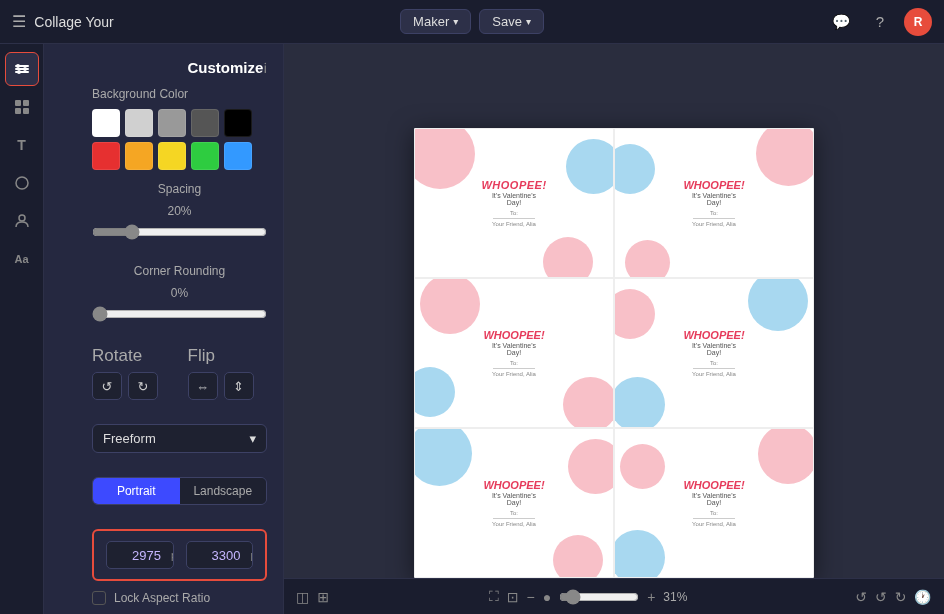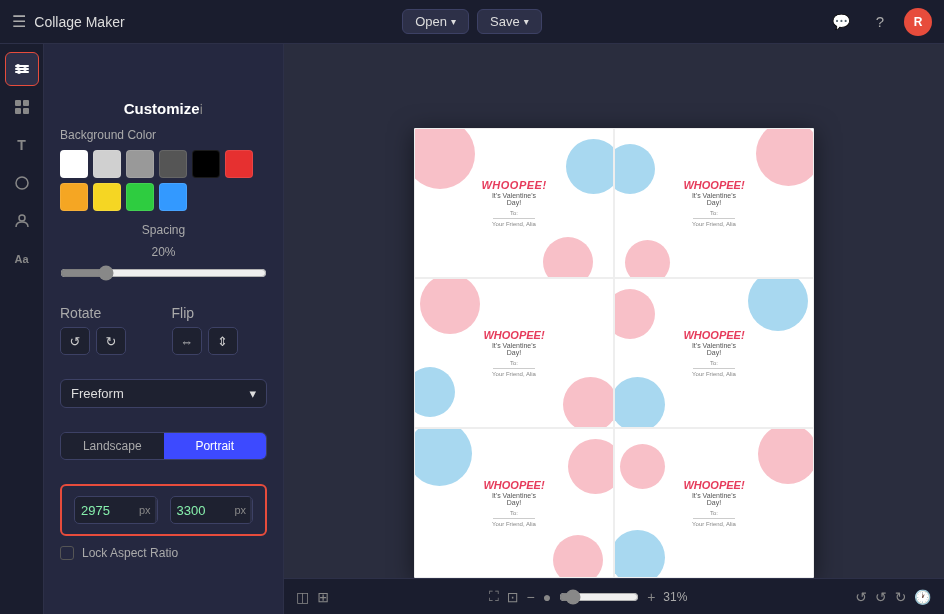--- a/index.html
+++ b/index.html
@@ -20,25 +20,25 @@
     
     .main { display: flex; flex: 1; overflow: hidden; }
 
     
     .toolbar { width: 44px; background: #1a1d2e; display: flex; flex-direction: column; align-items: center; padding: 8px 0; gap: 4px; border-right: 1px solid #2d3048; flex-shrink: 0; }
     .tool-btn { width: 34px; height: 34px; display: flex; align-items: center; justify-content: center; cursor: pointer; color: #888; border-radius: 6px; font-size: 15px; }
     .tool-btn.active { background: #2d3048; color: #fff; border: 1px solid #e74c3c; }
 
     
     .sidebar { width: 240px; background: #252840; border-right: 1px solid #2d3048; overflow-y: auto; flex-shrink: 0; }
-    .sidebar-header { padding: 14px 16px 10px; display: flex; align-items: center; justify-content: center; margin-top: 41px; }
+    .sidebar-header { padding: 14px 16px 10px; display: flex; align-items: center; justify-content: flex-end; }
     .sidebar-title { font-size: 15px; font-weight: 600; color: #fff; }
     .info-icon { color: #888; cursor: pointer; font-size: 14px; }
 
-    .section { padding: 0 16px 12px; }
+    .section { padding: 0 16px 12px; margin-left: 32px; }
     .section-label { font-size: 12px; color: #aaa; margin-bottom: 8px; }
     .color-grid { display: flex; flex-wrap: wrap; gap: 5px; }
     .color-swatch { width: 28px; height: 28px; border-radius: 4px; cursor: pointer; border: 1px solid rgba(255,255,255,0.1); }
     .color-swatch.white { background: #fff; }
     .color-swatch.light-gray { background: #d0d0d0; }
     .color-swatch.gray { background: #999; }
     .color-swatch.dark-gray { background: #555; }
     .color-swatch.black { background: #000; }
     .color-swatch.red { background: #e63030; }
     .color-swatch.orange { background: #f5a623; }
@@ -46,36 +46,36 @@
     .color-swatch.green { background: #2ecc40; }
     .color-swatch.blue { background: #3399ff; }
 
     .slider-row { display: flex; align-items: center; justify-content: space-between; margin-bottom: 4px; flex-direction: column; }
     .slider-val { font-size: 12px; color: #aaa; }
     .slider-wrap { padding: 2px 0 8px; }
     .slider { width: 100%; accent-color: #888; cursor: pointer; }
 
     .rotate-flip { display: flex; gap: 16px; margin-bottom: 12px; }
     .rf-group { flex: 1; }
-    .rf-label { font-size: 14px; color: #aaa; margin-bottom: 6px; }
+    .rf-label { font-size: 17px; color: #aaa; margin-bottom: 6px; }
     .rf-btns { display: flex; gap: 6px; }
     .rf-btn { width: 30px; height: 28px; background: #1e2130; border: 1px solid #3d4165; border-radius: 5px; color: #ccc; display: flex; align-items: center; justify-content: center; cursor: pointer; font-size: 13px; }
 
     .dropdown { width: 100%; background: #1e2130; border: 1px solid #3d4165; color: #ddd; border-radius: 6px; padding: 6px 10px; font-size: 13px; cursor: pointer; display: flex; align-items: center; justify-content: space-between; margin-bottom: 12px; }
 
     .orientation-row { display: flex; gap: 0; margin-bottom: 12px; border-radius: 6px; overflow: hidden; border: 1px solid #3d4165; }
     .orient-btn { flex: 1; padding: 6px; font-size: 12px; text-align: center; cursor: pointer; background: #1e2130; color: #aaa; border: none; }
     .orient-btn.active { background: #3d4aff; color: #fff; }
 
     .dimensions-box { border: 2px solid #e74c3c; border-radius: 6px; padding: 10px 12px; margin-bottom: 10px; }
     .dim-labels { display: flex; gap: 20px; margin-bottom: 6px; }
     .dim-label { font-size: 12px; color: #aaa; flex: 1; }
     .dim-inputs { display: flex; gap: 12px; }
     .dim-input-wrap { flex: 1; display: flex; align-items: center; background: #1e2130; border: 1px solid #3d4165; border-radius: 5px; overflow: hidden; }
-    .dim-input { flex: 1; background: transparent; border: none; color: #86efac; font-size: 13px; padding: 4px 6px; outline: none; width: 60px; }
+    .dim-input { flex: 1; background: transparent; border: none; color: #c4b5fd; font-size: 13px; padding: 4px 6px; outline: none; width: 60px; text-align: right; }
     .dim-unit { font-size: 11px; color: #888; padding: 0 4px; }
     .dim-arrows { display: flex; flex-direction: column; }
     .dim-arrow { background: #2d3048; border: none; color: #aaa; cursor: pointer; font-size: 9px; padding: 2px 4px; line-height: 1; }
 
     .lock-row { display: flex; align-items: center; gap: 8px; }
     .checkbox { width: 14px; height: 14px; border: 1px solid #555; border-radius: 3px; cursor: pointer; background: transparent; }
     .lock-label { font-size: 12px; color: #aaa; }
 
     
     .canvas-area { flex: 1; background: #2a2d3e; display: flex; flex-direction: column; }
@@ -93,25 +93,25 @@
     .zoom-slider { width: 80px; accent-color: #888; cursor: pointer; }
     .zoom-val { font-size: 12px; color: #aaa; min-width: 32px; }
     .bottom-right { display: flex; gap: 8px; align-items: center; }
   </style>
 </head>
 <body>
 
 <div class="header">
   <div class="header-left">
     <span class="menu-icon">☰</span>
-    <span class="app-title">Collage Maker</span>
+    <span class="app-title">Collage Your</span>
   </div>
   <div class="header-center">
     <button class="header-btn">
-      <span>Open</span>
+      <span>Maker</span>
       <span class="chevron">▾</span>
     </button>
     <button class="header-btn">
       <span>Save</span>
       <span class="chevron">▾</span>
     </button>
   </div>
   <div class="header-right">
     <div class="icon-btn">💬</div>
     <div class="icon-btn">?</div>
@@ -180,20 +180,29 @@
     <div class="section">
       <div class="slider-row">
         <span class="section-label">Spacing</span>
         <span class="slider-val">20%</span>
       </div>
       <div class="slider-wrap">
         <input type="range" class="slider" min="0" max="100" value="20" style="">
       </div>
     </div>
 
+    <div class="section">
+      <div class="slider-row">
+        <span class="section-label">Corner Rounding</span>
+        <span class="slider-val">0%</span>
+      </div>
+      <div class="slider-wrap">
+        <input type="range" class="slider" min="0" max="100" value="0" style="">
+      </div>
+    </div>
 
     <div class="section">
       <div class="rotate-flip">
         <div class="rf-group">
           <div class="rf-label">Rotate</div>
           <div class="rf-btns">
             <div class="rf-btn">↺</div>
             <div class="rf-btn">↻</div>
           </div>
         </div>
@@ -209,22 +218,22 @@
 
     <div class="section">
       <div class="dropdown">
         <span>Freeform</span>
         <span>▾</span>
       </div>
     </div>
 
     <div class="section">
       <div class="orientation-row">
+        <button class="orient-btn active">Portrait</button>
         <button class="orient-btn">Landscape</button>
-        <button class="orient-btn active">Portrait</button>
       </div>
     </div>
 
     <div class="section">
       <div class="dimensions-box">
         <div class="dim-inputs">
           <div class="dim-input-wrap">
             <input type="text" class="dim-input" value="2975" style="">
             <span class="dim-unit">px</span>
             <div class="dim-arrows">

